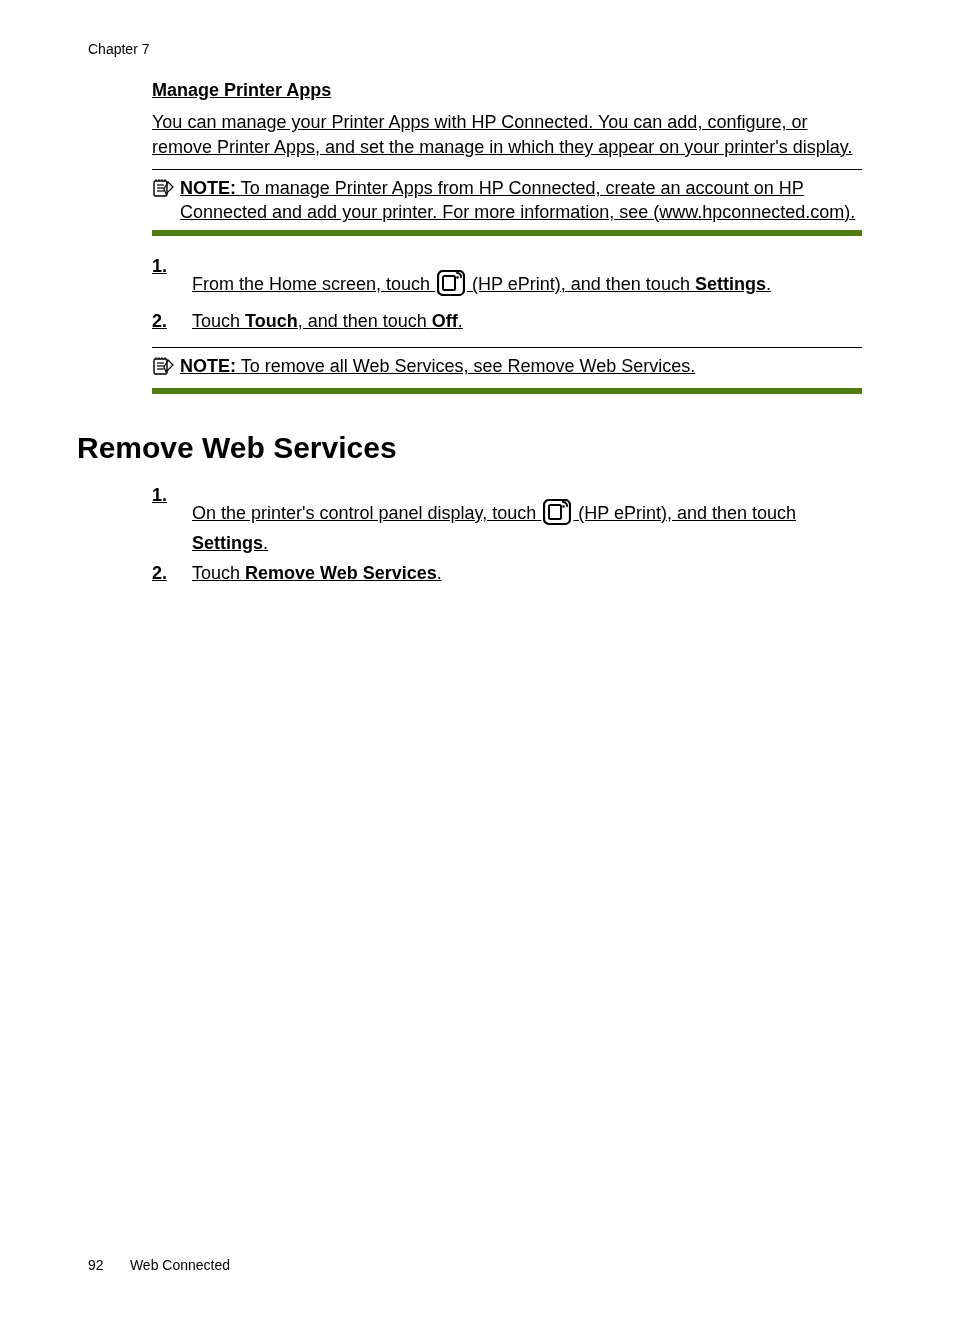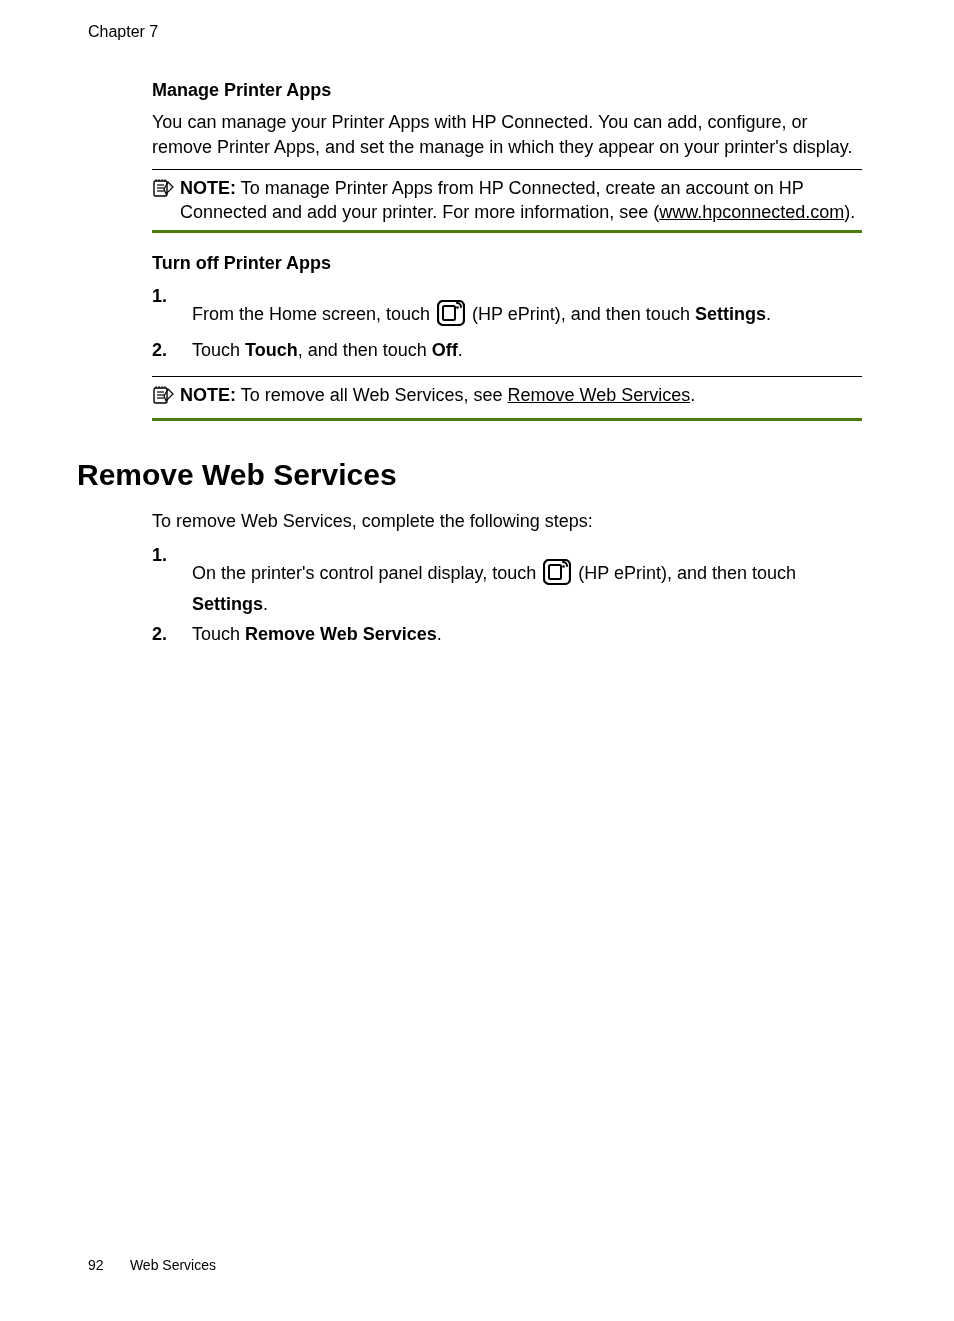--- a/index.html
+++ b/index.html
@@ -9,45 +9,46 @@
     height: 1321px;
     background: #fff;
     font-family: Arial, Helvetica, sans-serif;
     color: #000;
     position: relative;
     font-size: 18px;
     line-height: 1.35;
   }
   .chapter {
     position: absolute;
-    top: 21px;
+    top: 40px;
     left: 88px;
-    font-size: 16px;
+    font-size: 14px;
   }
   .content {
     position: absolute;
     top: 78px;
     left: 152px;
     width: 710px;
   }
   .indent {
     margin-left: 0;
     width: 710px;
+    text-decoration: underline;
   }
   .h3 {
     font-weight: bold;
     font-size: 18px;
     margin-bottom: 8px;
   }
   .para {
     margin-bottom: 10px;
   }
   .notebox {
     border-top: 1px solid #000;
-    border-bottom: 3px solid #4d7c0f;
+    border-bottom: 6px solid #4d7c0f;
     padding: 6px 0 6px 0;
     margin-bottom: 18px;
   }
   .note-inner {
     display: flex;
     align-items: flex-start;
   }
   .note-icon {
     flex: 0 0 auto;
     margin-right: 6px;
@@ -118,21 +119,20 @@
         </span>
         <div class="note-body">
           <span class="note-label">NOTE:</span>
           <span>To manage Printer Apps from HP Connected, create an account on HP Connected and add your printer. For more information, see (</span><span class="link">www.hpconnected.com</span><span>).</span>
         </div>
       </div>
     </div>
   </div>
 
   <div class="indent" style="margin-top:10px;">
-    <div class="h3">Turn off Printer Apps</div>
 
     <div class="ol-row">
       <div class="ol-num">1.</div>
       <div class="ol-body" style="padding-top:16px;">
         <span>From the Home screen, touch </span><span class="eprint-icon">
           <svg width="28" height="26" viewBox="0 0 28 26">
             <rect x="1" y="1" width="26" height="24" rx="5" fill="none" stroke="#000" stroke-width="2.2"></rect>
             <rect x="6" y="6" width="12" height="14" rx="1.5" fill="none" stroke="#000" stroke-width="2"></rect>
             <path d="M20 3 A4 4 0 0 1 24 7" fill="none" stroke="#000" stroke-width="2" stroke-linecap="round"></path>
             <circle cx="20.5" cy="7.5" r="1.3" fill="#000"></circle>
@@ -169,21 +169,20 @@
         </div>
       </div>
     </div>
   </div>
 
   <div class="h1-wrap">
     <div class="h1">Remove Web Services</div>
   </div>
 
   <div class="indent">
-    <div class="para">To remove Web Services, complete the following steps:</div>
 
     <div class="ol-row">
       <div class="ol-num">1.</div>
       <div class="ol-body" style="padding-top:16px;">
         <span>On the printer's control panel display, touch </span><span class="eprint-icon">
           <svg width="28" height="26" viewBox="0 0 28 26">
             <rect x="1" y="1" width="26" height="24" rx="5" fill="none" stroke="#000" stroke-width="2.2"></rect>
             <rect x="6" y="6" width="12" height="14" rx="1.5" fill="none" stroke="#000" stroke-width="2"></rect>
             <path d="M20 3 A4 4 0 0 1 24 7" fill="none" stroke="#000" stroke-width="2" stroke-linecap="round"></path>
             <circle cx="20.5" cy="7.5" r="1.3" fill="#000"></circle>
@@ -197,14 +196,14 @@
       <div class="ol-body">
         <span>Touch </span><span class="bold">Remove Web Services</span><span>.</span>
       </div>
     </div>
   </div>
 
 </div>
 
 <div class="footer">
   <span class="footer-page">92</span>
-  <span>Web Services</span>
+  <span>Web Connected</span>
 </div>
 
 </body></html>

